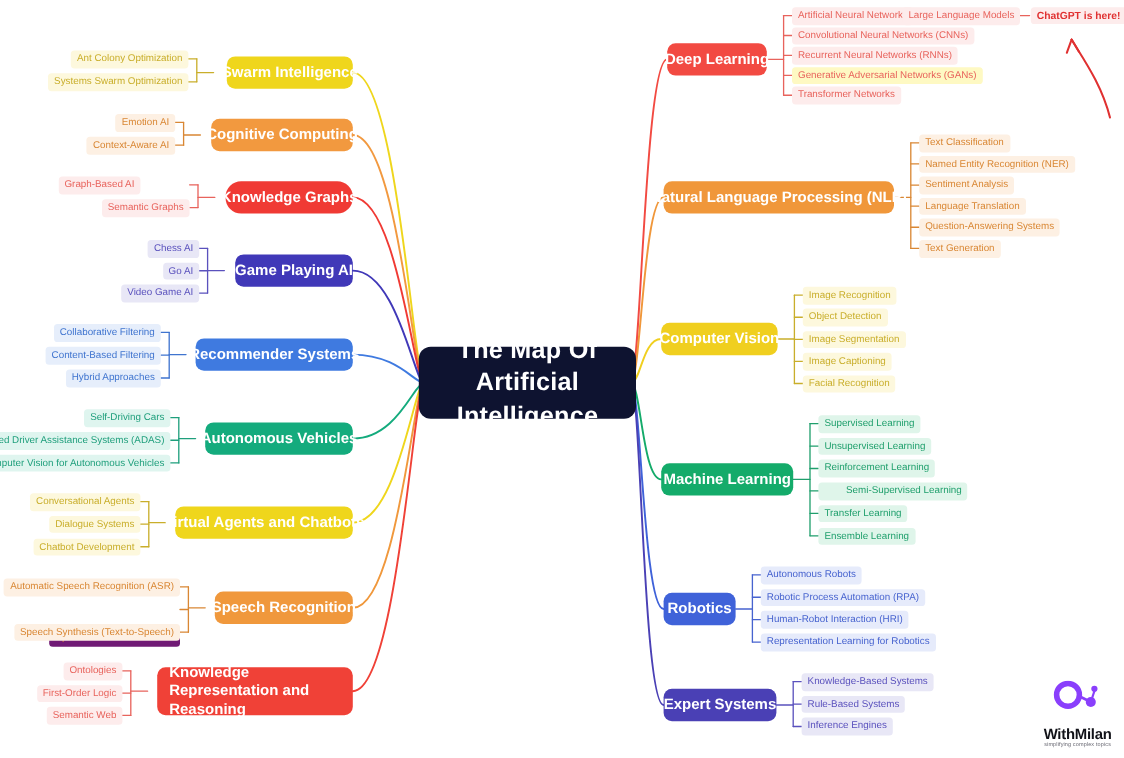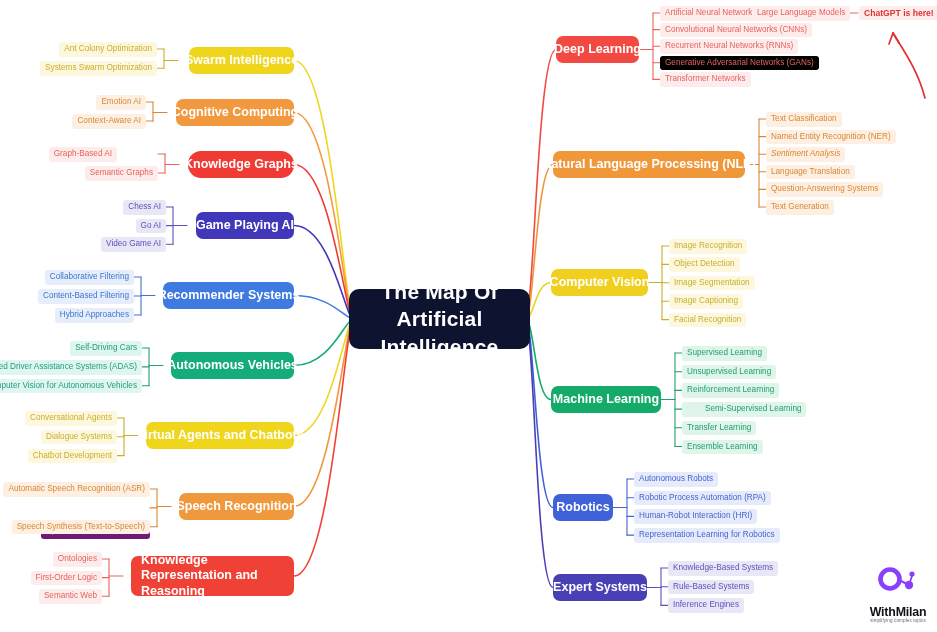--- a/index.html
+++ b/index.html
@@ -187,27 +187,27 @@
       <path d="M 893 33 L 899 43" fill="none" stroke="#e03131" stroke-width="1.7" stroke-linecap="round"></path>
     </svg>
   <div id="nodes">
       <div class="node center-node" style="left: 349px; top: 289px; width: 181px; height: 60px; background: rgb(14, 19, 48);">
         <div><span>The Map Of</span><br><span>Artificial Intelligence</span></div>
       </div>
       <div class="node branch-node" style="left: 556px; top: 36px; width: 83px; height: 27px; background: rgb(242, 74, 66);">Deep Learning</div>
       <div class="leaf r" style="top: 6px; background: rgb(253, 236, 236); color: rgb(232, 99, 92); left: 660px;">Artificial Neural Networks</div>
       <div class="leaf r" style="top: 22.6px; background: rgb(253, 236, 236); color: rgb(232, 99, 92); left: 660px;">Convolutional Neural Networks (CNNs)</div>
       <div class="leaf r" style="top: 39.2px; background: rgb(253, 236, 236); color: rgb(232, 99, 92); left: 660px;">Recurrent Neural Networks (RNNs)</div>
-      <div class="leaf r" style="top: 55.8px; background: #000000; color: rgb(232, 99, 92); left: 660px;">Generative Adversarial Networks (GANs)</div>
+      <div class="leaf r" style="top: 55.8px; background: #fef9c3; color: rgb(232, 99, 92); left: 660px;">Generative Adversarial Networks (GANs)</div>
       <div class="leaf r" style="top: 72.4px; background: rgb(253, 236, 236); color: rgb(232, 99, 92); left: 660px;">Transformer Networks</div>
       <div class="leaf r" style="top: 6px; left: 752px; background: rgb(253, 236, 236); color: rgb(232, 99, 92);">Large Language Models</div>
       <div class="node branch-node" style="left: 553px; top: 151px; width: 192px; height: 27px; background: rgb(240, 151, 58);">Natural Language Processing (NLP)</div>
       <div class="leaf r" style="top: 112px; background: rgb(253, 240, 227); color: rgb(217, 135, 52); left: 766px;">Text Classification</div>
       <div class="leaf r" style="top: 129.6px; background: rgb(253, 240, 227); color: rgb(217, 135, 52); left: 766px;">Named Entity Recognition (NER)</div>
-      <div class="leaf r" style="top: 147.2px; background: rgb(253, 240, 227); color: rgb(217, 135, 52); left: 766px; font-style: italic;">Sentiment Analysis</div>
+      <div class="leaf r" style="top: 147.2px; background: rgb(253, 240, 227); color: rgb(217, 135, 52); left: 766px;">Sentiment Analysis</div>
       <div class="leaf r" style="top: 164.8px; background: rgb(253, 240, 227); color: rgb(217, 135, 52); left: 766px;">Language Translation</div>
       <div class="leaf r" style="top: 182.4px; background: rgb(253, 240, 227); color: rgb(217, 135, 52); left: 766px;">Question-Answering Systems</div>
       <div class="leaf r" style="top: 200px; background: rgb(253, 240, 227); color: rgb(217, 135, 52); left: 766px;">Text Generation</div>
       <div class="node branch-node" style="left: 551px; top: 269px; width: 97px; height: 27px; background: rgb(240, 207, 31);">Computer Vision</div>
       <div class="leaf r" style="top: 239px; background: rgb(253, 248, 221); color: rgb(201, 174, 43); left: 669px;">Image Recognition</div>
       <div class="leaf r" style="top: 257.4px; background: rgb(253, 248, 221); color: rgb(201, 174, 43); left: 669px;">Object Detection</div>
       <div class="leaf r" style="top: 275.8px; background: rgb(253, 248, 221); color: rgb(201, 174, 43); left: 669px;">Image Segmentation</div>
       <div class="leaf r" style="top: 294.2px; background: rgb(253, 248, 221); color: rgb(201, 174, 43); left: 669px;">Image Captioning</div>
       <div class="leaf r" style="top: 312.6px; background: rgb(253, 248, 221); color: rgb(201, 174, 43); left: 669px;">Facial Recognition</div>
       <div class="node branch-node" style="left: 551px; top: 386px; width: 110px; height: 27px; background: rgb(20, 171, 106);">Machine Learning</div>

